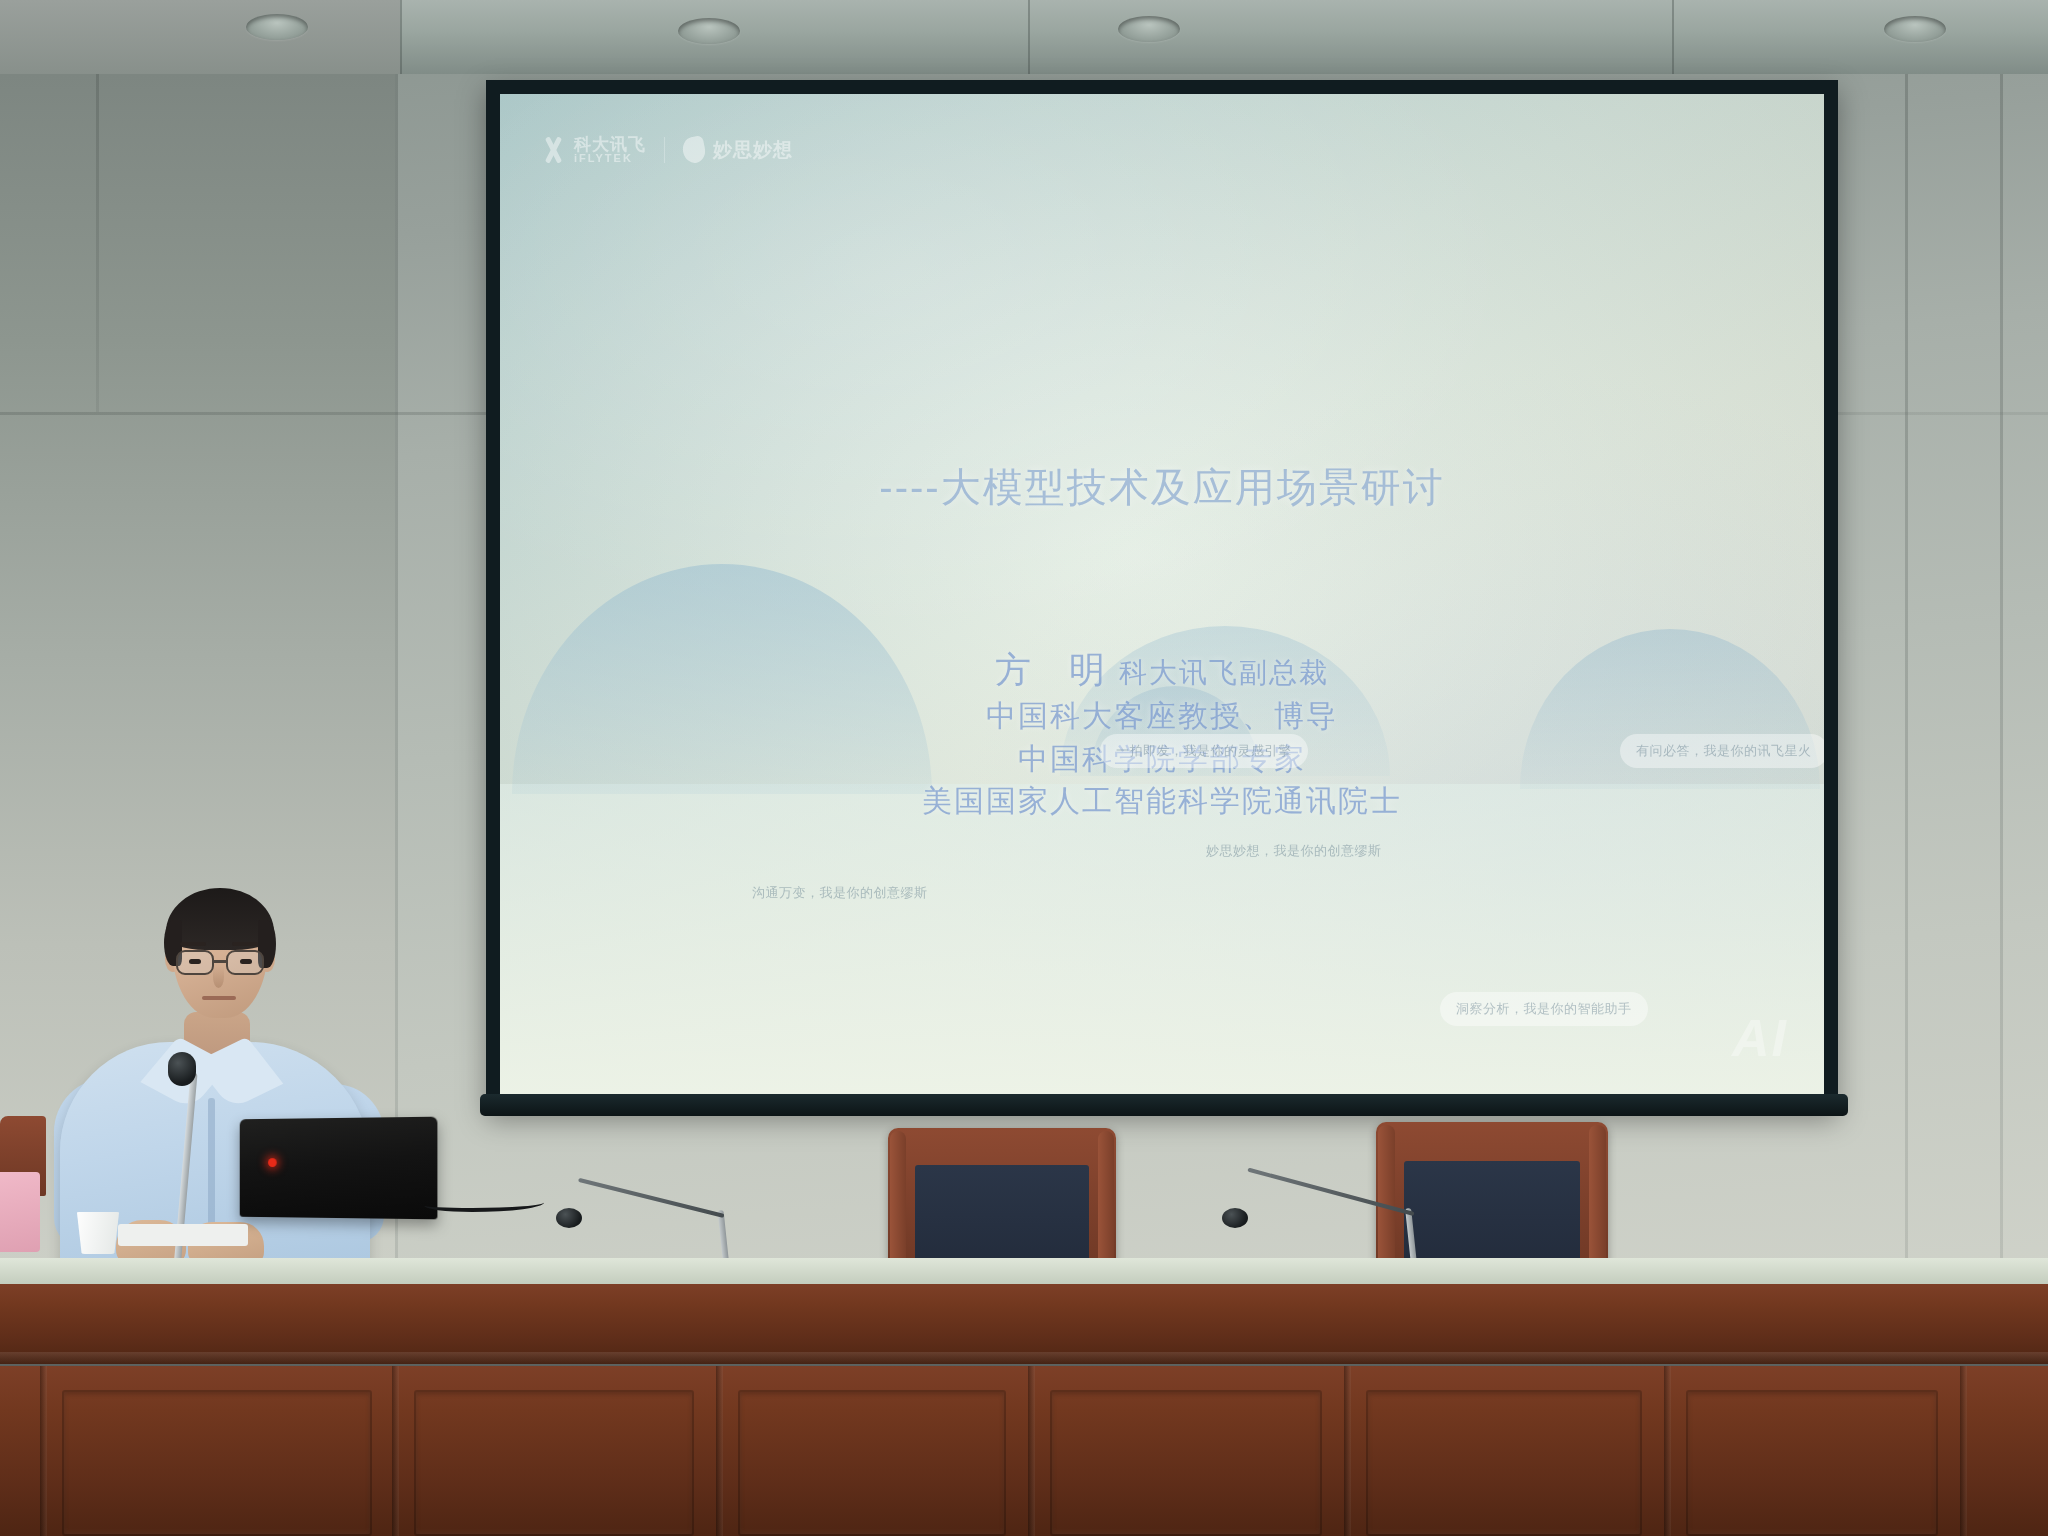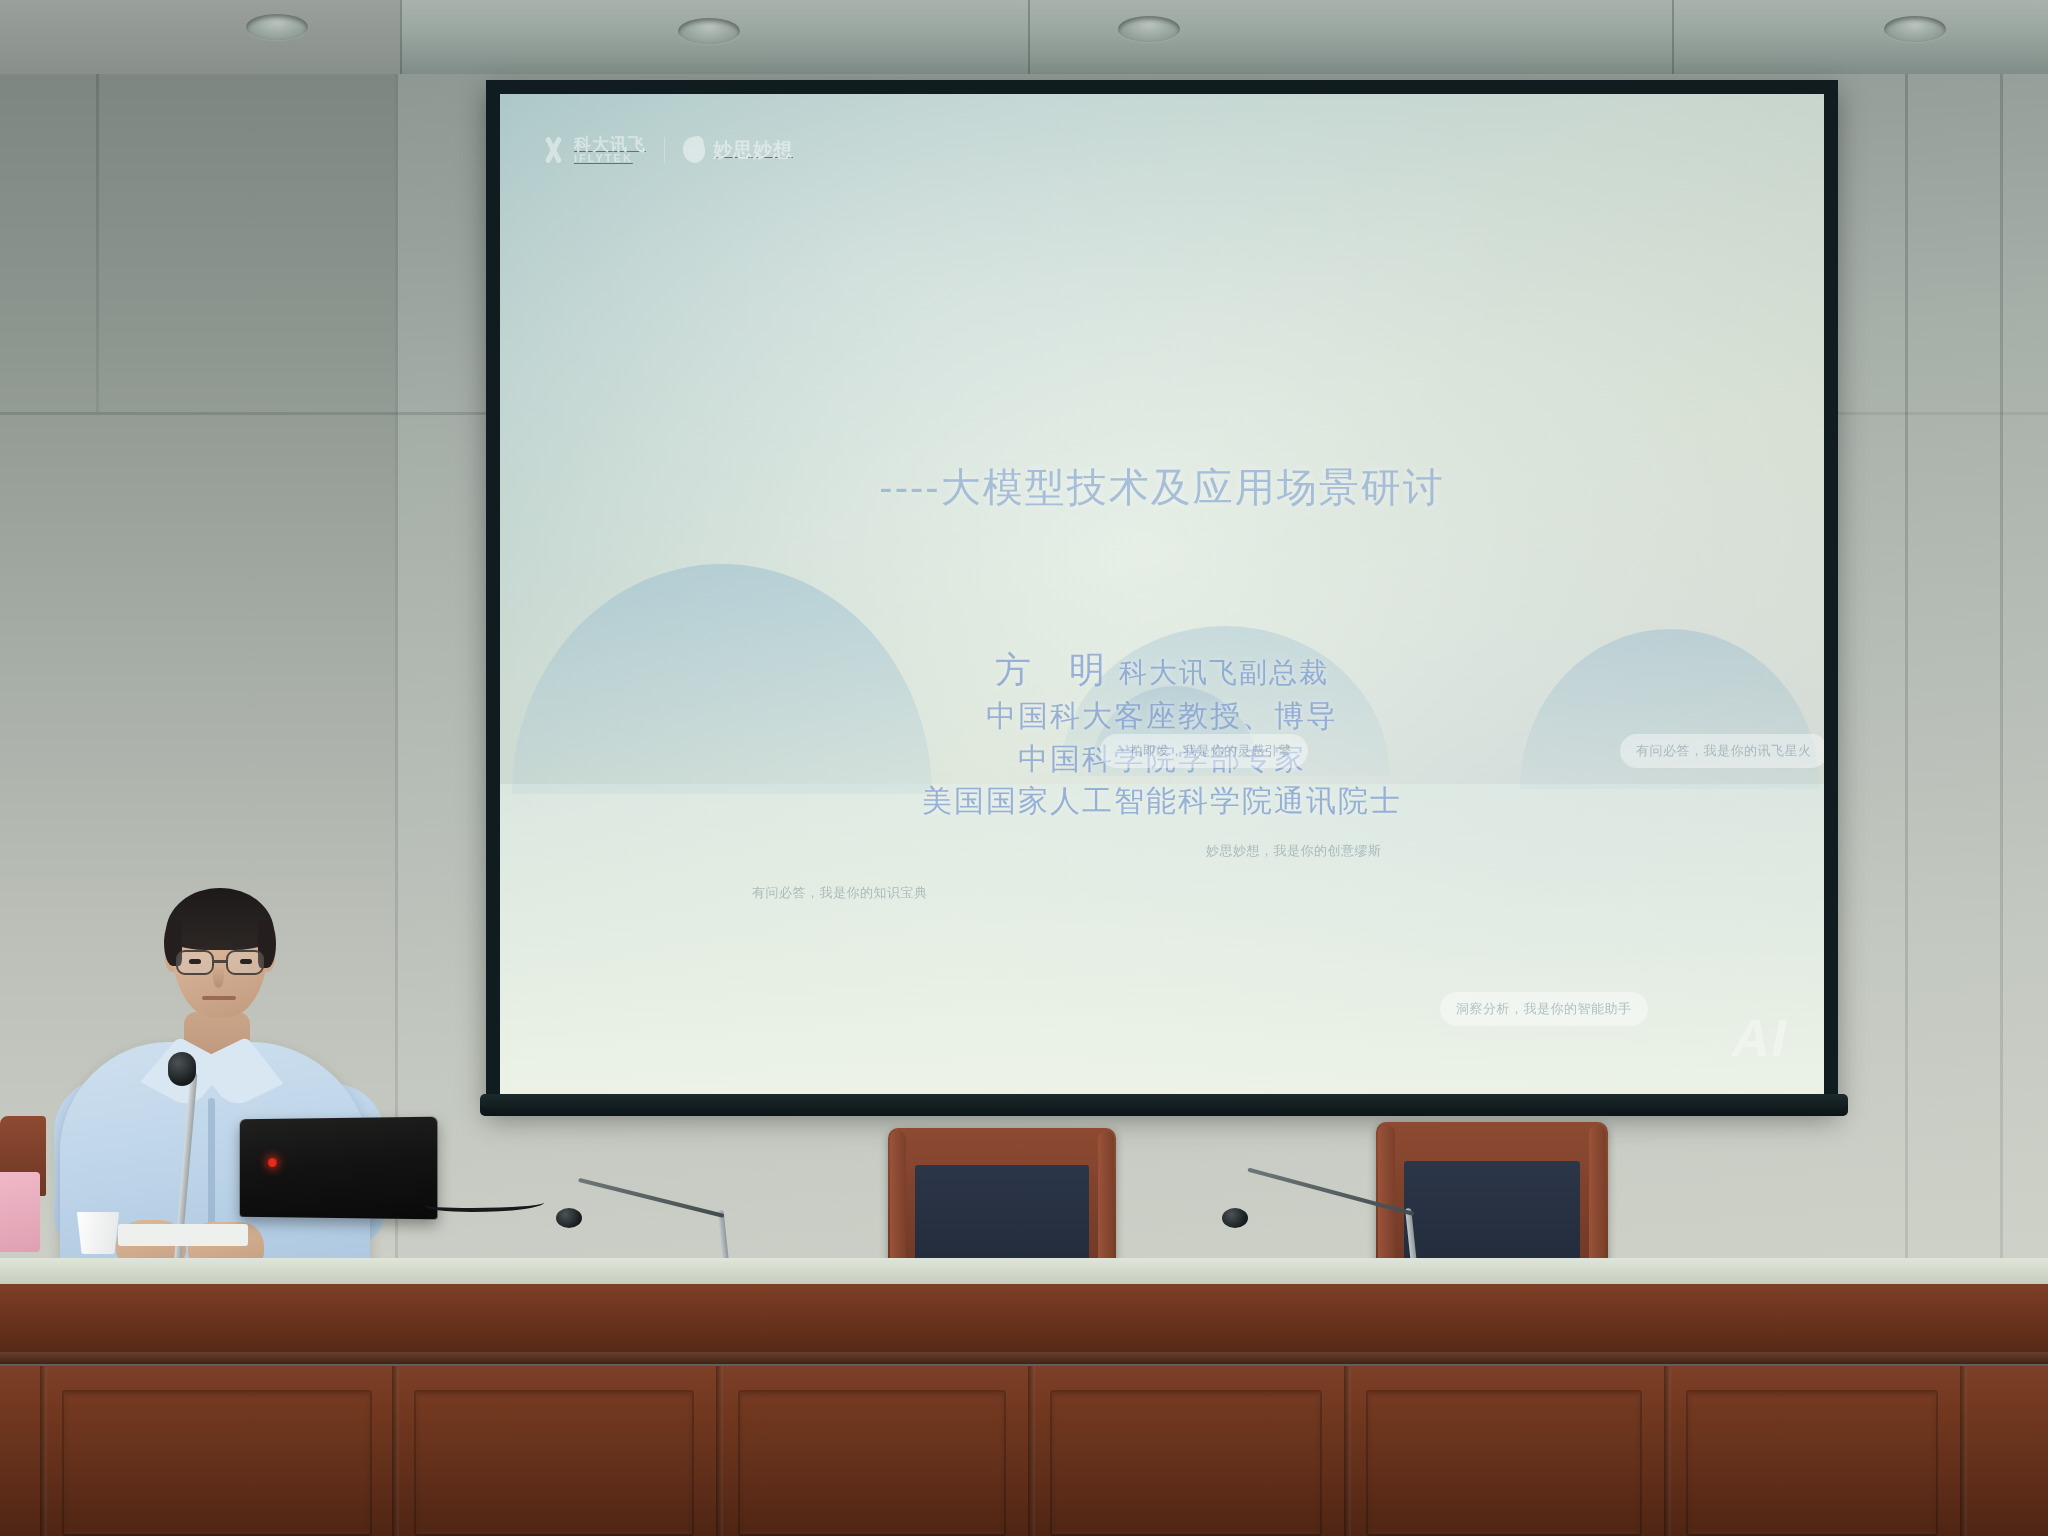--- a/index.html
+++ b/index.html
@@ -71,21 +71,21 @@
     position:absolute; inset:0;
     background:radial-gradient(ellipse 1100px 820px at 48% 46%, rgba(255,255,255,.14), rgba(40,60,60,.13) 88%);
     pointer-events:none;
   }
 
   
   .logos {
     position:absolute; left:40px; top:42px; display:flex; align-items:center; gap:18px;
     opacity:.45;
   }
-  .logo-block { display:flex; align-items:center; gap:8px;text-decoration:underline; }
+  .logo-block { display:flex; align-items:center; gap:8px; }
   .logo-mark-x {
     width:26px; height:26px; position:relative;
   }
   .logo-mark-x:before, .logo-mark-x:after {
     content:""; position:absolute; left:11px; top:-1px; width:5px; height:28px;
     background:#ffffff; border-radius:2px;
   }
   .logo-mark-x:before { transform:rotate(27deg); }
   .logo-mark-x:after  { transform:rotate(-27deg); }
   .logo-txt { color:#ffffff; line-height:1.0; }
@@ -356,21 +356,21 @@
         <span class="nm">方  明</span><span class="role">科大讯飞副总裁</span>
       </div>
       <div class="cred-line">中国科大客座教授、博导</div>
       <div class="cred-line">中国科学院学部专家</div>
       <div class="cred-line">美国国家人工智能科学院通讯院士</div>
     </div>
 
     <div class="pill" style="left:600px; top:640px;">一拍即发，我是你的灵感引擎</div>
     <div class="pill" style="left:1120px; top:640px;">有问必答，我是你的讯飞星火</div>
     <div class="pill bare" style="left:690px; top:740px;">妙思妙想，我是你的创意缪斯</div>
-    <div class="pill bare" style="left:236px; top:782px;">有问必答，我是你的知识宝典</div>
+    <div class="pill bare" style="left:236px; top:782px;">沟通万变，我是你的创意缪斯</div>
     <div class="pill" style="left:940px; top:898px;">洞察分析，我是你的智能助手</div>
 
     <div class="ai-mark">AI</div>
   </div>
   <div class="screen-roller"></div>
 
   <div class="chair" style="left:888px; top:1128px; width:228px; height:156px;">
     <div class="back"></div>
     <div class="arml"></div>
     <div class="armr"></div>

